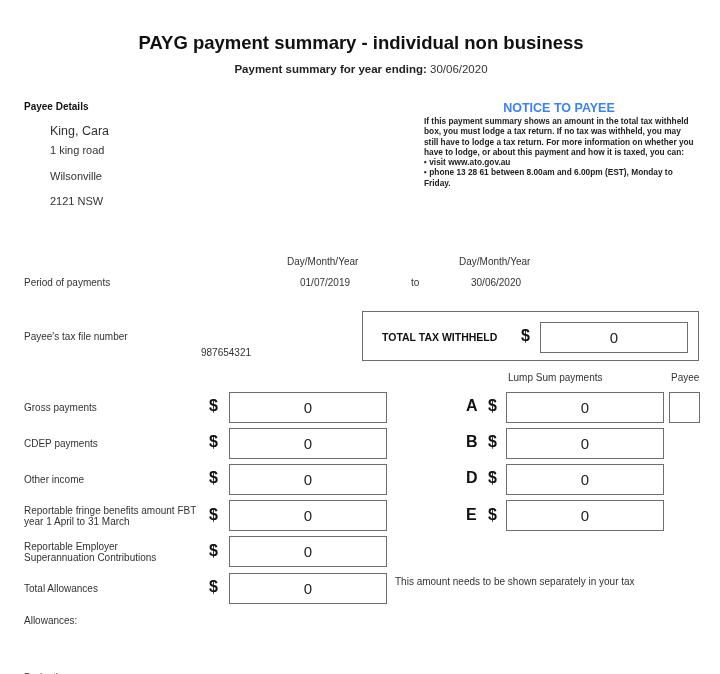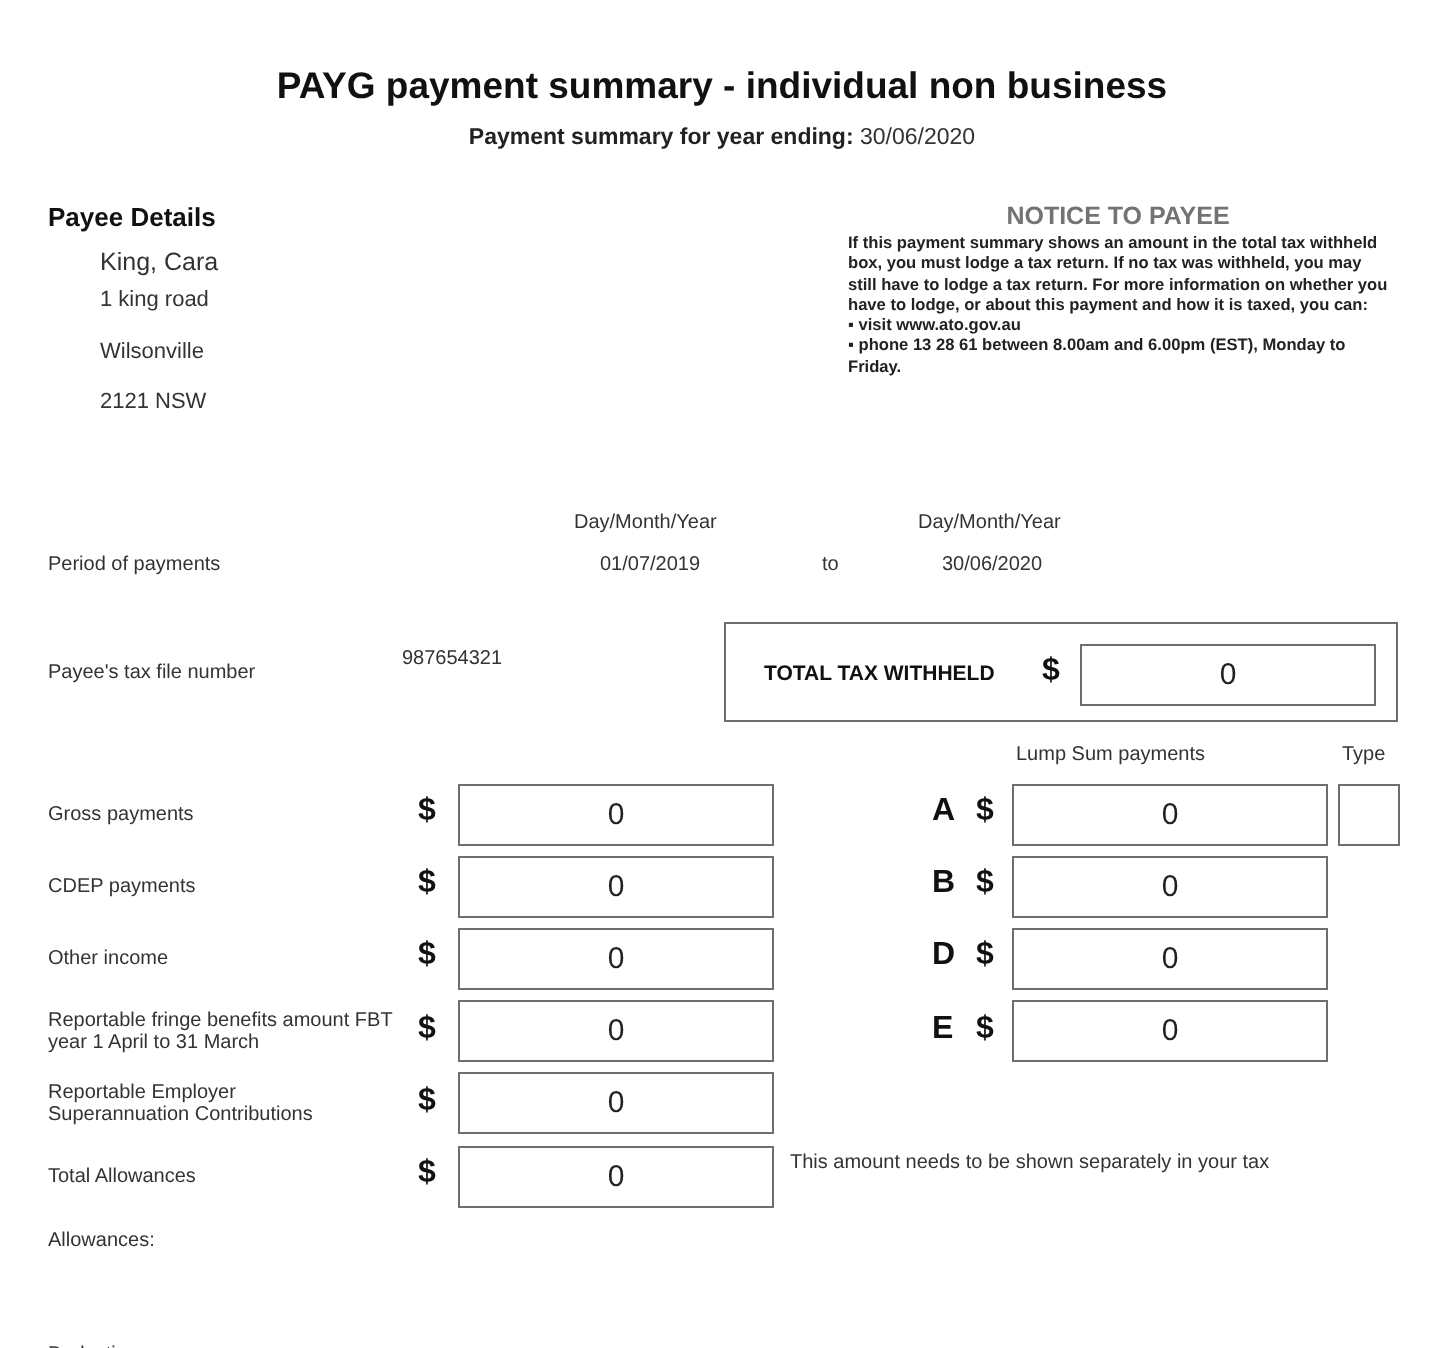--- a/index.html
+++ b/index.html
@@ -11,26 +11,26 @@
     .title {
       left: 0; width: 722px; top: 32px; text-align: center;
       font-size: 18.5px; font-weight: bold; color: #111111;
     }
     .subtitle {
       left: 0; width: 722px; top: 63px; text-align: center;
       font-size: 11.5px;
     }
     .subtitle .lbl { font-weight: bold; }
     .subtitle .val { color: #333333; }
-    .payee-heading { left: 24px; top: 101px; font-size: 13px; font-weight: bold; color: #111; }
+    .payee-heading { left: 24px; top: 101px; font-size: 10px; font-weight: bold; color: #111; }
     .payee-line { left: 50px; font-size: 11px; color: #333; }
     .payee-name { font-size: 12.5px; }
 
     .notice { left: 424px; top: 101px; width: 270px; }
-    .notice-title { text-align: center; font-size: 12.5px; font-weight: bold; color: #737373; margin-bottom: 1px; white-space: nowrap; }
+    .notice-title { text-align: center; font-size: 12.5px; font-weight: bold; color: #3b82f6; margin-bottom: 1px; white-space: nowrap; }
     .notice-body { font-size: 8.3px; font-weight: bold; line-height: 10.3px; color: #222; white-space: normal; }
     .notice-body p { margin: 0; }
     .bullet::before { content: "\25AA\00a0"; }
 
     .small { font-size: 10px; color: #333; }
     .label { font-size: 10px; color: #333; left: 24px; }
     .label2 { font-size: 10px; color: #333; left: 24px; line-height: 11px; white-space: normal; width: 180px; }
 
     .box {
       position: absolute; border: 1.5px solid #6e6e6e; background: #fff;
@@ -72,29 +72,29 @@
 </div>
 
 <div class="abs small" style="left:287px; top:256px;">Day/Month/Year</div>
 <div class="abs small" style="left:459px; top:256px;">Day/Month/Year</div>
 <div class="abs label" style="top:277px;">Period of payments</div>
 <div class="abs small" style="left:300px; top:277px;">01/07/2019</div>
 <div class="abs small" style="left:411px; top:277px;">to</div>
 <div class="abs small" style="left:471px; top:277px;">30/06/2020</div>
 
 <div class="abs label" style="top:331px;">Payee's tax file number</div>
-<div class="abs small" style="left:201px; top:324px;text-align:right;">987654321</div>
+<div class="abs small" style="left:201px; top:347px;text-align:right;">987654321</div>
 
 <div class="ttw-outer"></div>
 <div class="abs ttw-label">TOTAL TAX WITHHELD</div>
 <div class="dollar" style="left:521px; top:327px;">$</div>
 <div class="box" style="left:540px; top:322px; width:148px; height:31px;">0</div>
 
 <div class="abs small" style="left:508px; top:372px;">Lump Sum payments</div>
-<div class="abs small" style="left:671px; top:372px;">Type</div>
+<div class="abs small" style="left:671px; top:372px;">Payee</div>
 
 <div class="abs label" style="top:402px;">Gross payments</div>
 <div class="dollar" style="left:209px; top:397px;">$</div>
 <div class="box" style="left:229px; top:392px; width:158px; height:31px;">0</div>
 
 <div class="abs label" style="top:438px;">CDEP payments</div>
 <div class="dollar" style="left:209px; top:433px;">$</div>
 <div class="box" style="left:229px; top:428px; width:158px; height:31px;">0</div>
 
 <div class="abs label" style="top:474px;">Other income</div>

